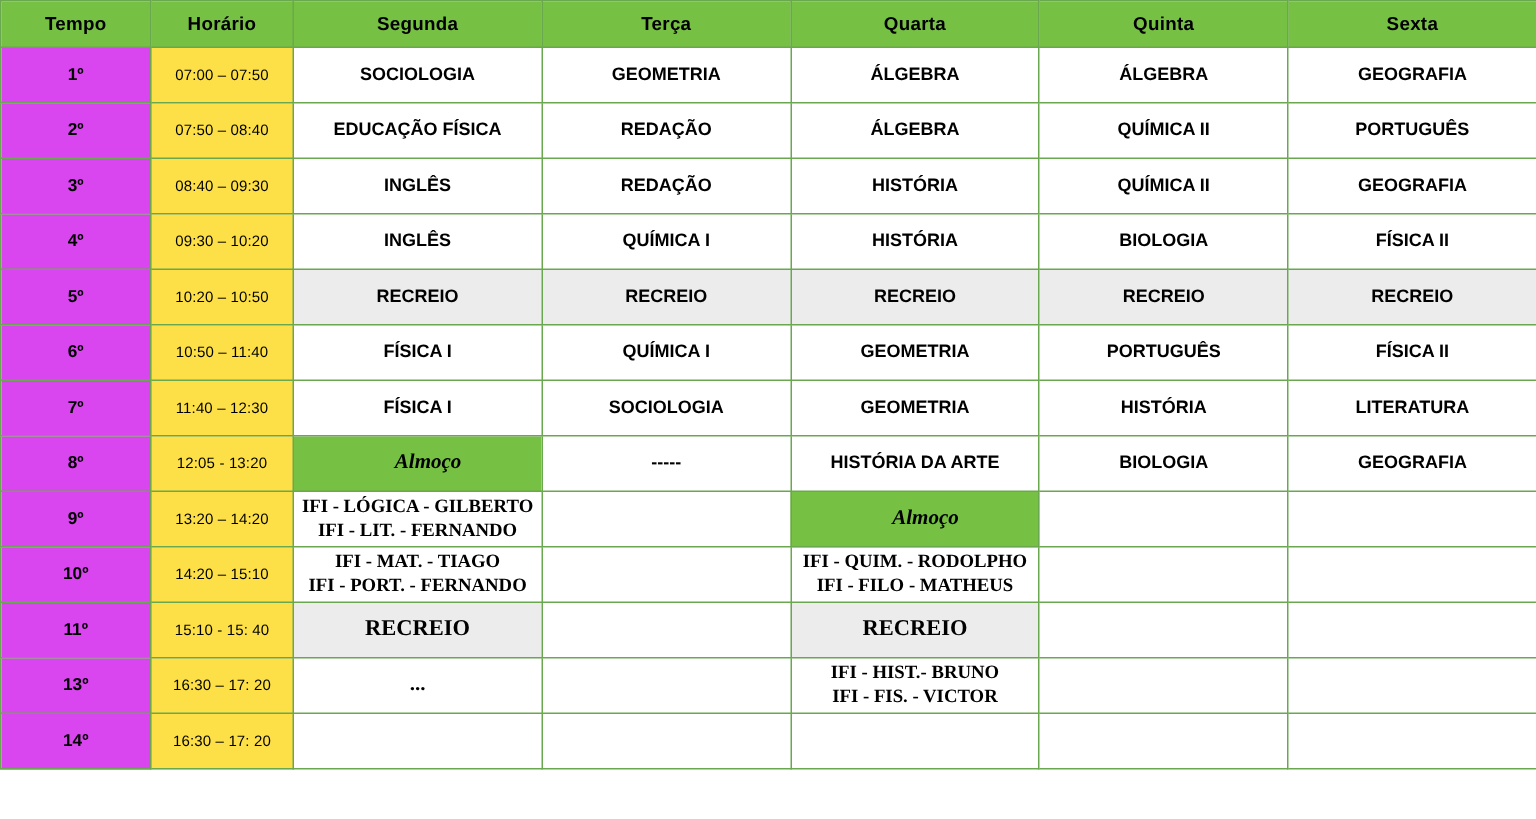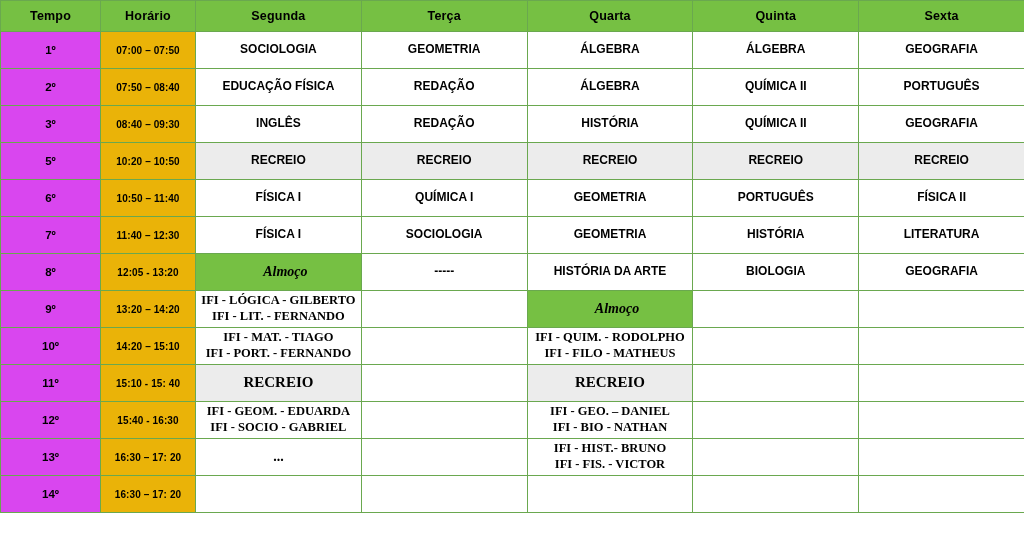--- a/index.html
+++ b/index.html
@@ -45,24 +45,24 @@
   }
   td.tempo {
     background: #d946ef;
     color: #000000;
     font-family: "Liberation Sans", sans-serif;
     font-weight: bold;
     font-size: 11.5px;
     height: 36px;
   }
   td.horario {
-    background: #eab308;
-    color: #000000;
-    font-family: "Liberation Sans", sans-serif;
-    font-weight: bold;
+    background: #fde047;
+    color: #000000;
+    font-family: "Liberation Sans", sans-serif;
+    font-weight: normal;
     font-size: 10px;
     letter-spacing: .1px;
   }
   td.cell {
     background: #ffffff;
     color: #000000;
     font-family: "Liberation Sans", sans-serif;
     font-weight: bold;
     font-size: 12px;
     line-height: 1.15;
@@ -151,20 +151,29 @@
         <tr>
           <td class="tempo">3º</td>
           <td class="horario">08:40 – 09:30</td>
           <td class="cell">INGLÊS</td>
           <td class="cell">REDAÇÃO</td>
           <td class="cell">HISTÓRIA</td>
           <td class="cell">QUÍMICA II</td>
           <td class="cell">GEOGRAFIA</td>
         </tr>
         <tr>
+          <td class="tempo">4º</td>
+          <td class="horario">09:30 – 10:20</td>
+          <td class="cell">INGLÊS</td>
+          <td class="cell">QUÍMICA I</td>
+          <td class="cell">HISTÓRIA</td>
+          <td class="cell">BIOLOGIA</td>
+          <td class="cell">FÍSICA II</td>
+        </tr>
+        <tr>
           <td class="tempo">5º</td>
           <td class="horario">10:20 – 10:50</td>
           <td class="cell recreio">RECREIO</td>
           <td class="cell recreio">RECREIO</td>
           <td class="cell recreio">RECREIO</td>
           <td class="cell recreio">RECREIO</td>
           <td class="cell recreio">RECREIO</td>
         </tr>
         <tr>
           <td class="tempo">6º</td>
@@ -217,31 +226,20 @@
         <tr>
           <td class="tempo">11º</td>
           <td class="horario">15:10 - 15: 40</td>
           <td class="cell recreio-serif">RECREIO</td>
           <td class="cell"></td>
           <td class="cell recreio-serif">RECREIO</td>
           <td class="cell"></td>
           <td class="cell"></td>
         </tr>
         <tr>
-          <td class="tempo">12º</td>
-          <td class="horario">15:40 - 16:30</td>
-          <td class="cell ifi">IFI - GEOM. - EDUARDA
-IFI - SOCIO - GABRIEL</td>
-          <td class="cell"></td>
-          <td class="cell ifi">IFI - GEO. – DANIEL
-IFI - BIO - NATHAN</td>
-          <td class="cell"></td>
-          <td class="cell"></td>
-        </tr>
-        <tr>
           <td class="tempo">13º</td>
           <td class="horario">16:30 – 17: 20</td>
           <td class="cell dots">...</td>
           <td class="cell"></td>
           <td class="cell ifi">IFI - HIST.- BRUNO
 IFI - FIS. - VICTOR</td>
           <td class="cell"></td>
           <td class="cell"></td>
         </tr>
         <tr>

